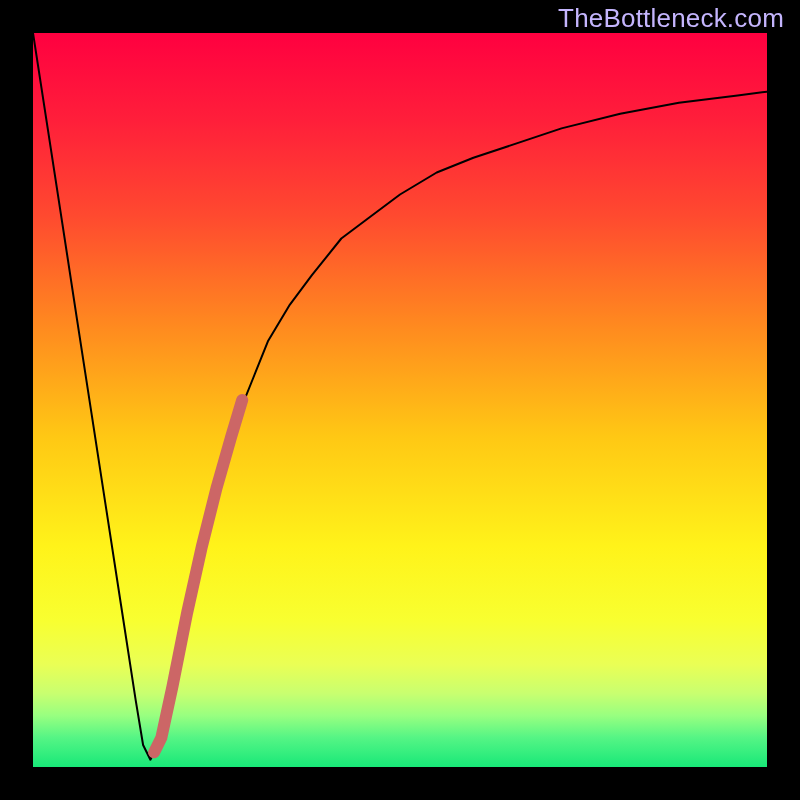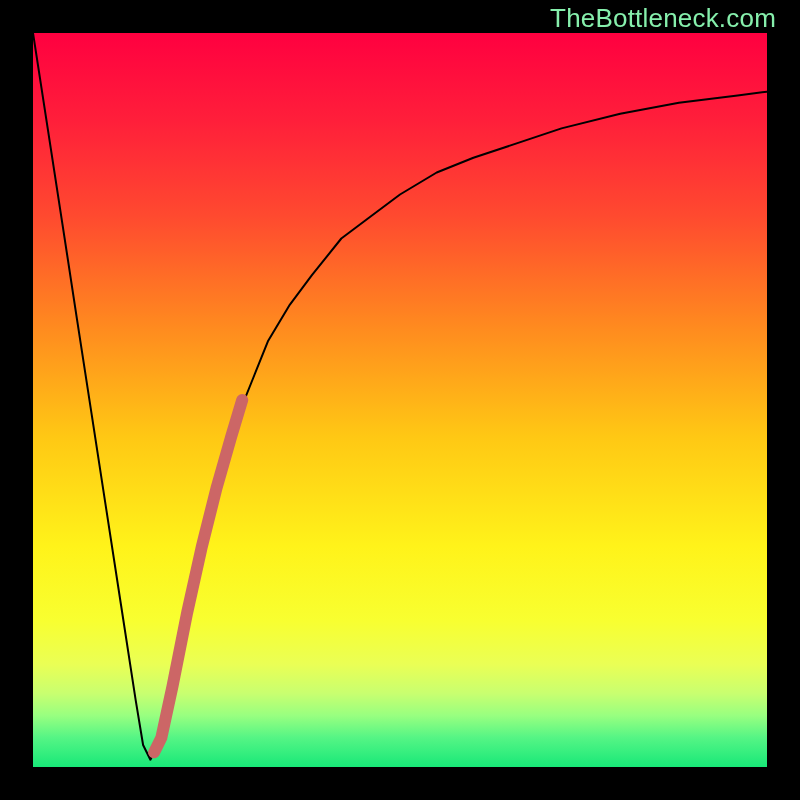--- a/index.html
+++ b/index.html
@@ -30,22 +30,22 @@
   .gradient {
     position: absolute;
     left: 0;
     top: 0;
     width: 100%;
     height: 100%;
   }
   .watermark {
     position: absolute;
     top: 3px;
-    right: 24px;
-    color: #86efac;
+    right: 16px;
+    color: #c4b5fd;
     font-size: 26px;
     font-weight: 500;
     letter-spacing: 0.2px;
     user-select: none;
   }
   svg {
     position: absolute;
     left: 0;
     top: 0;
   }

